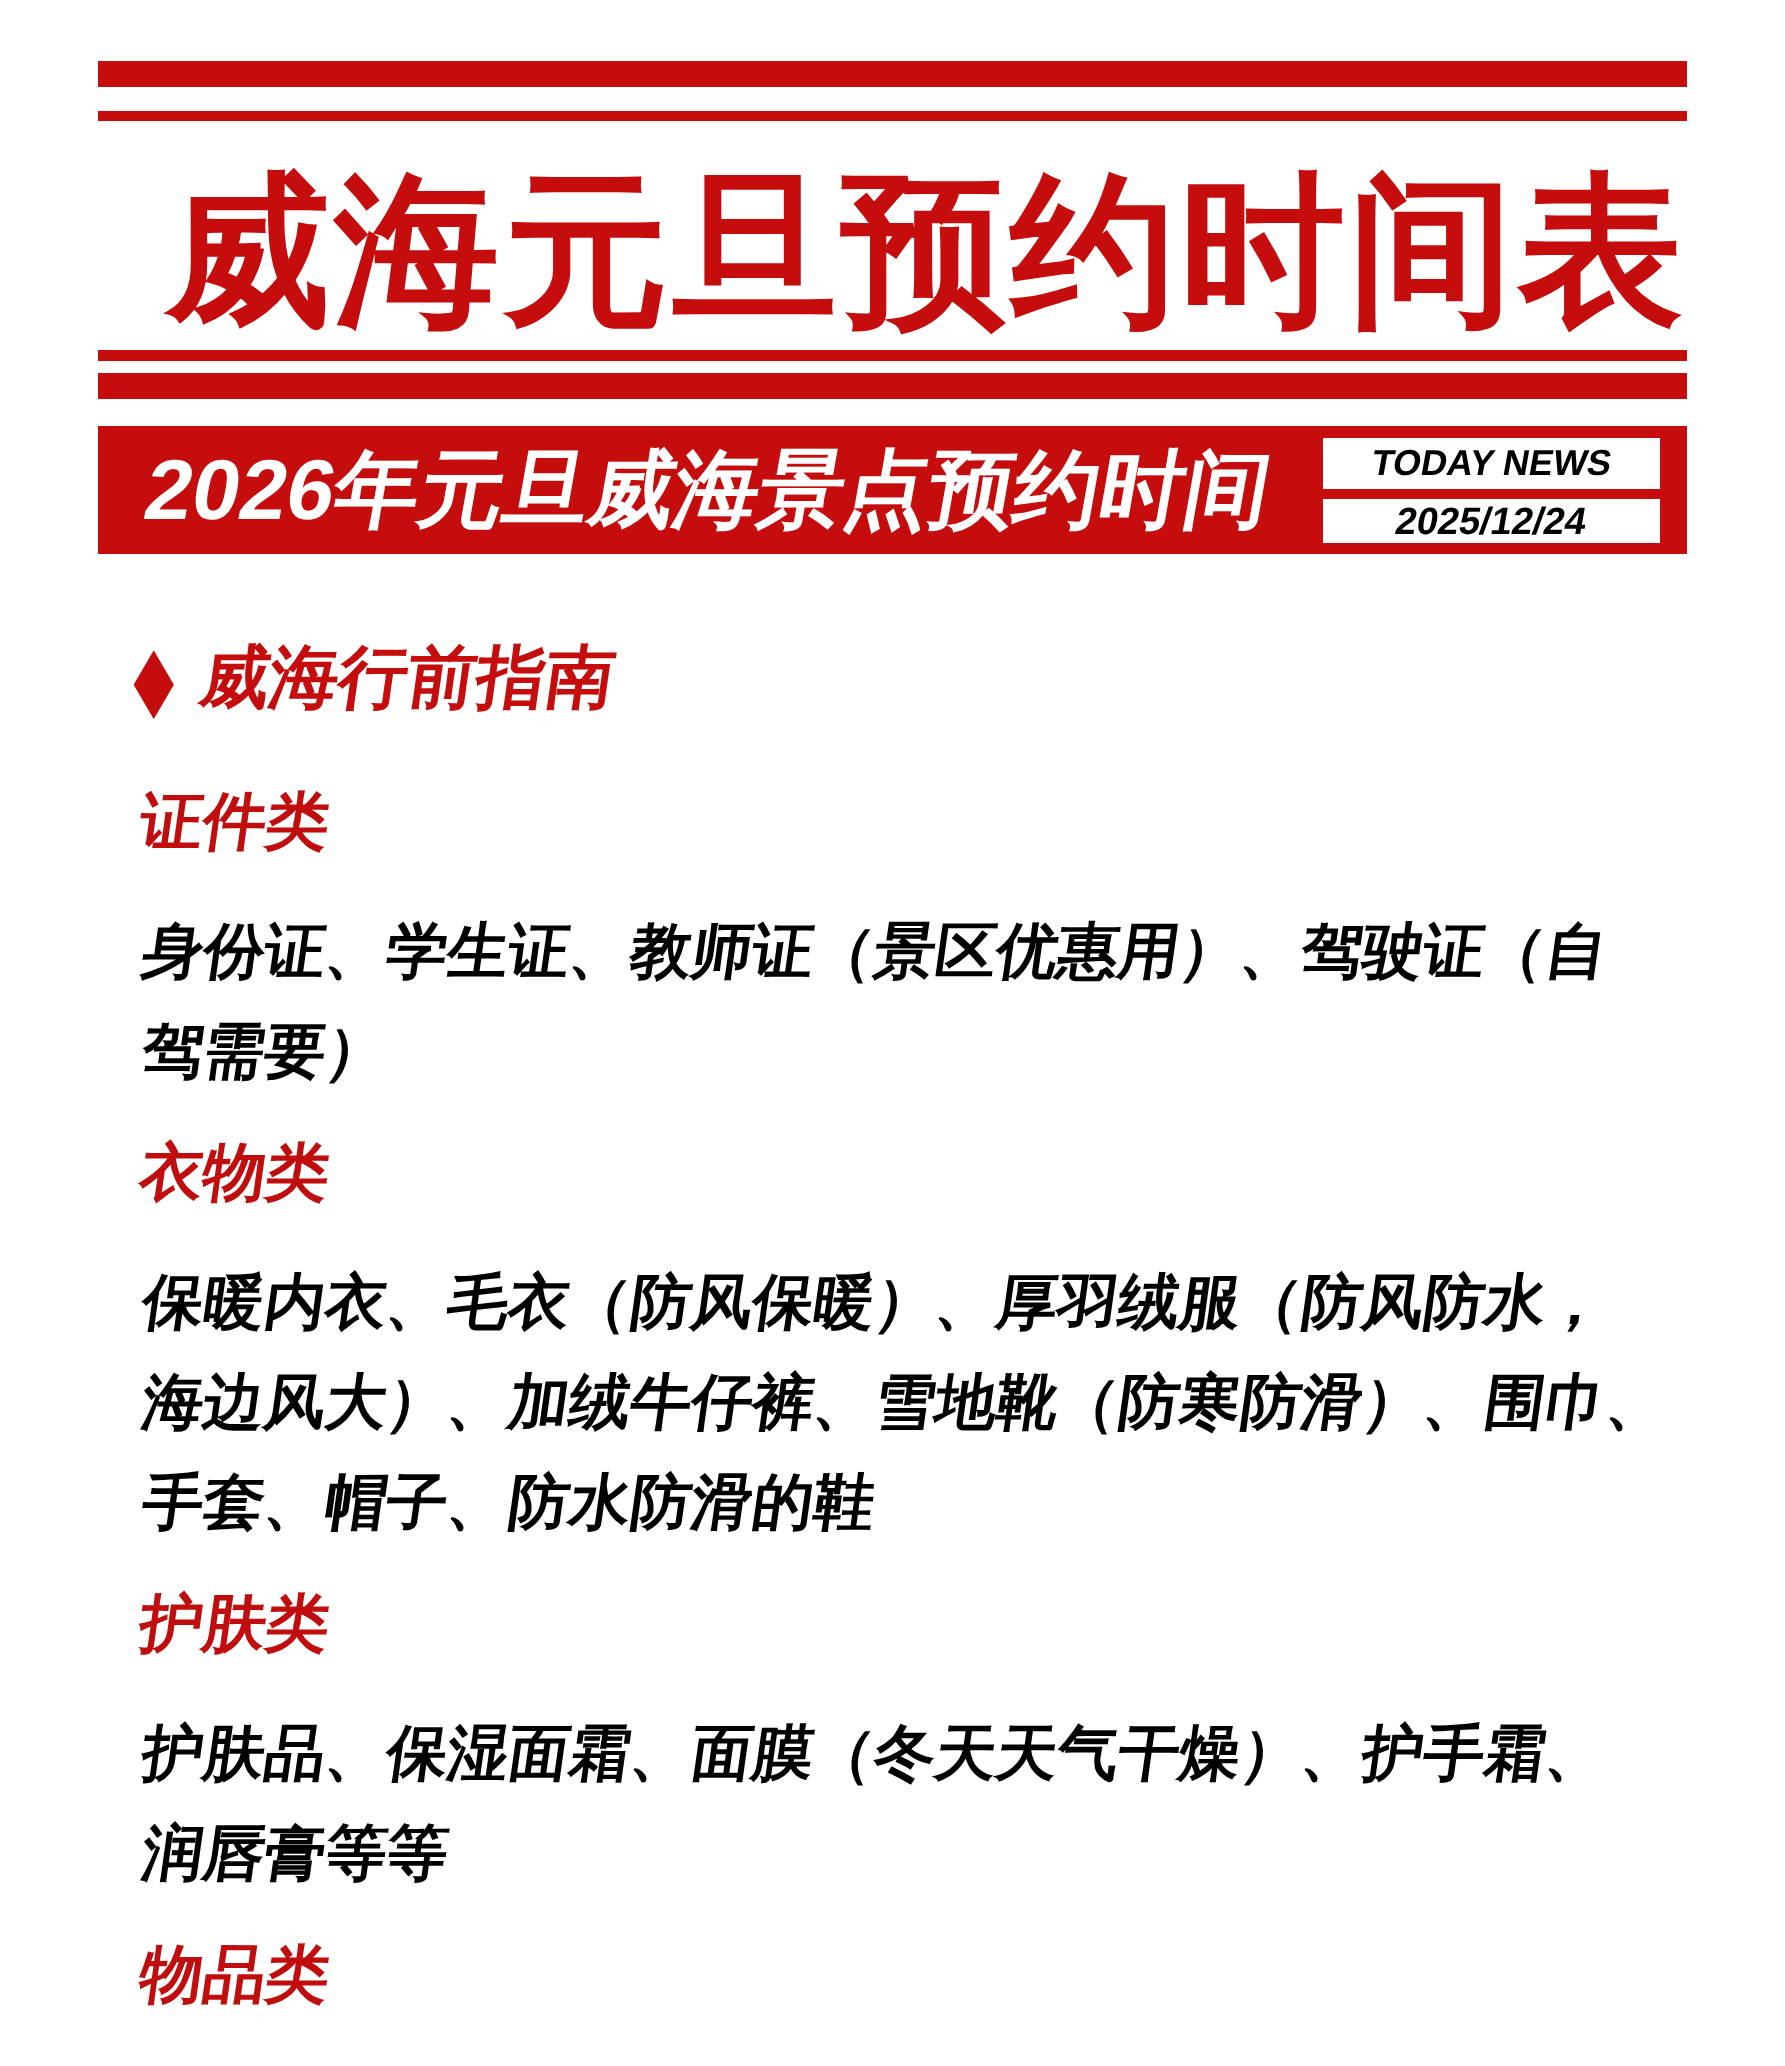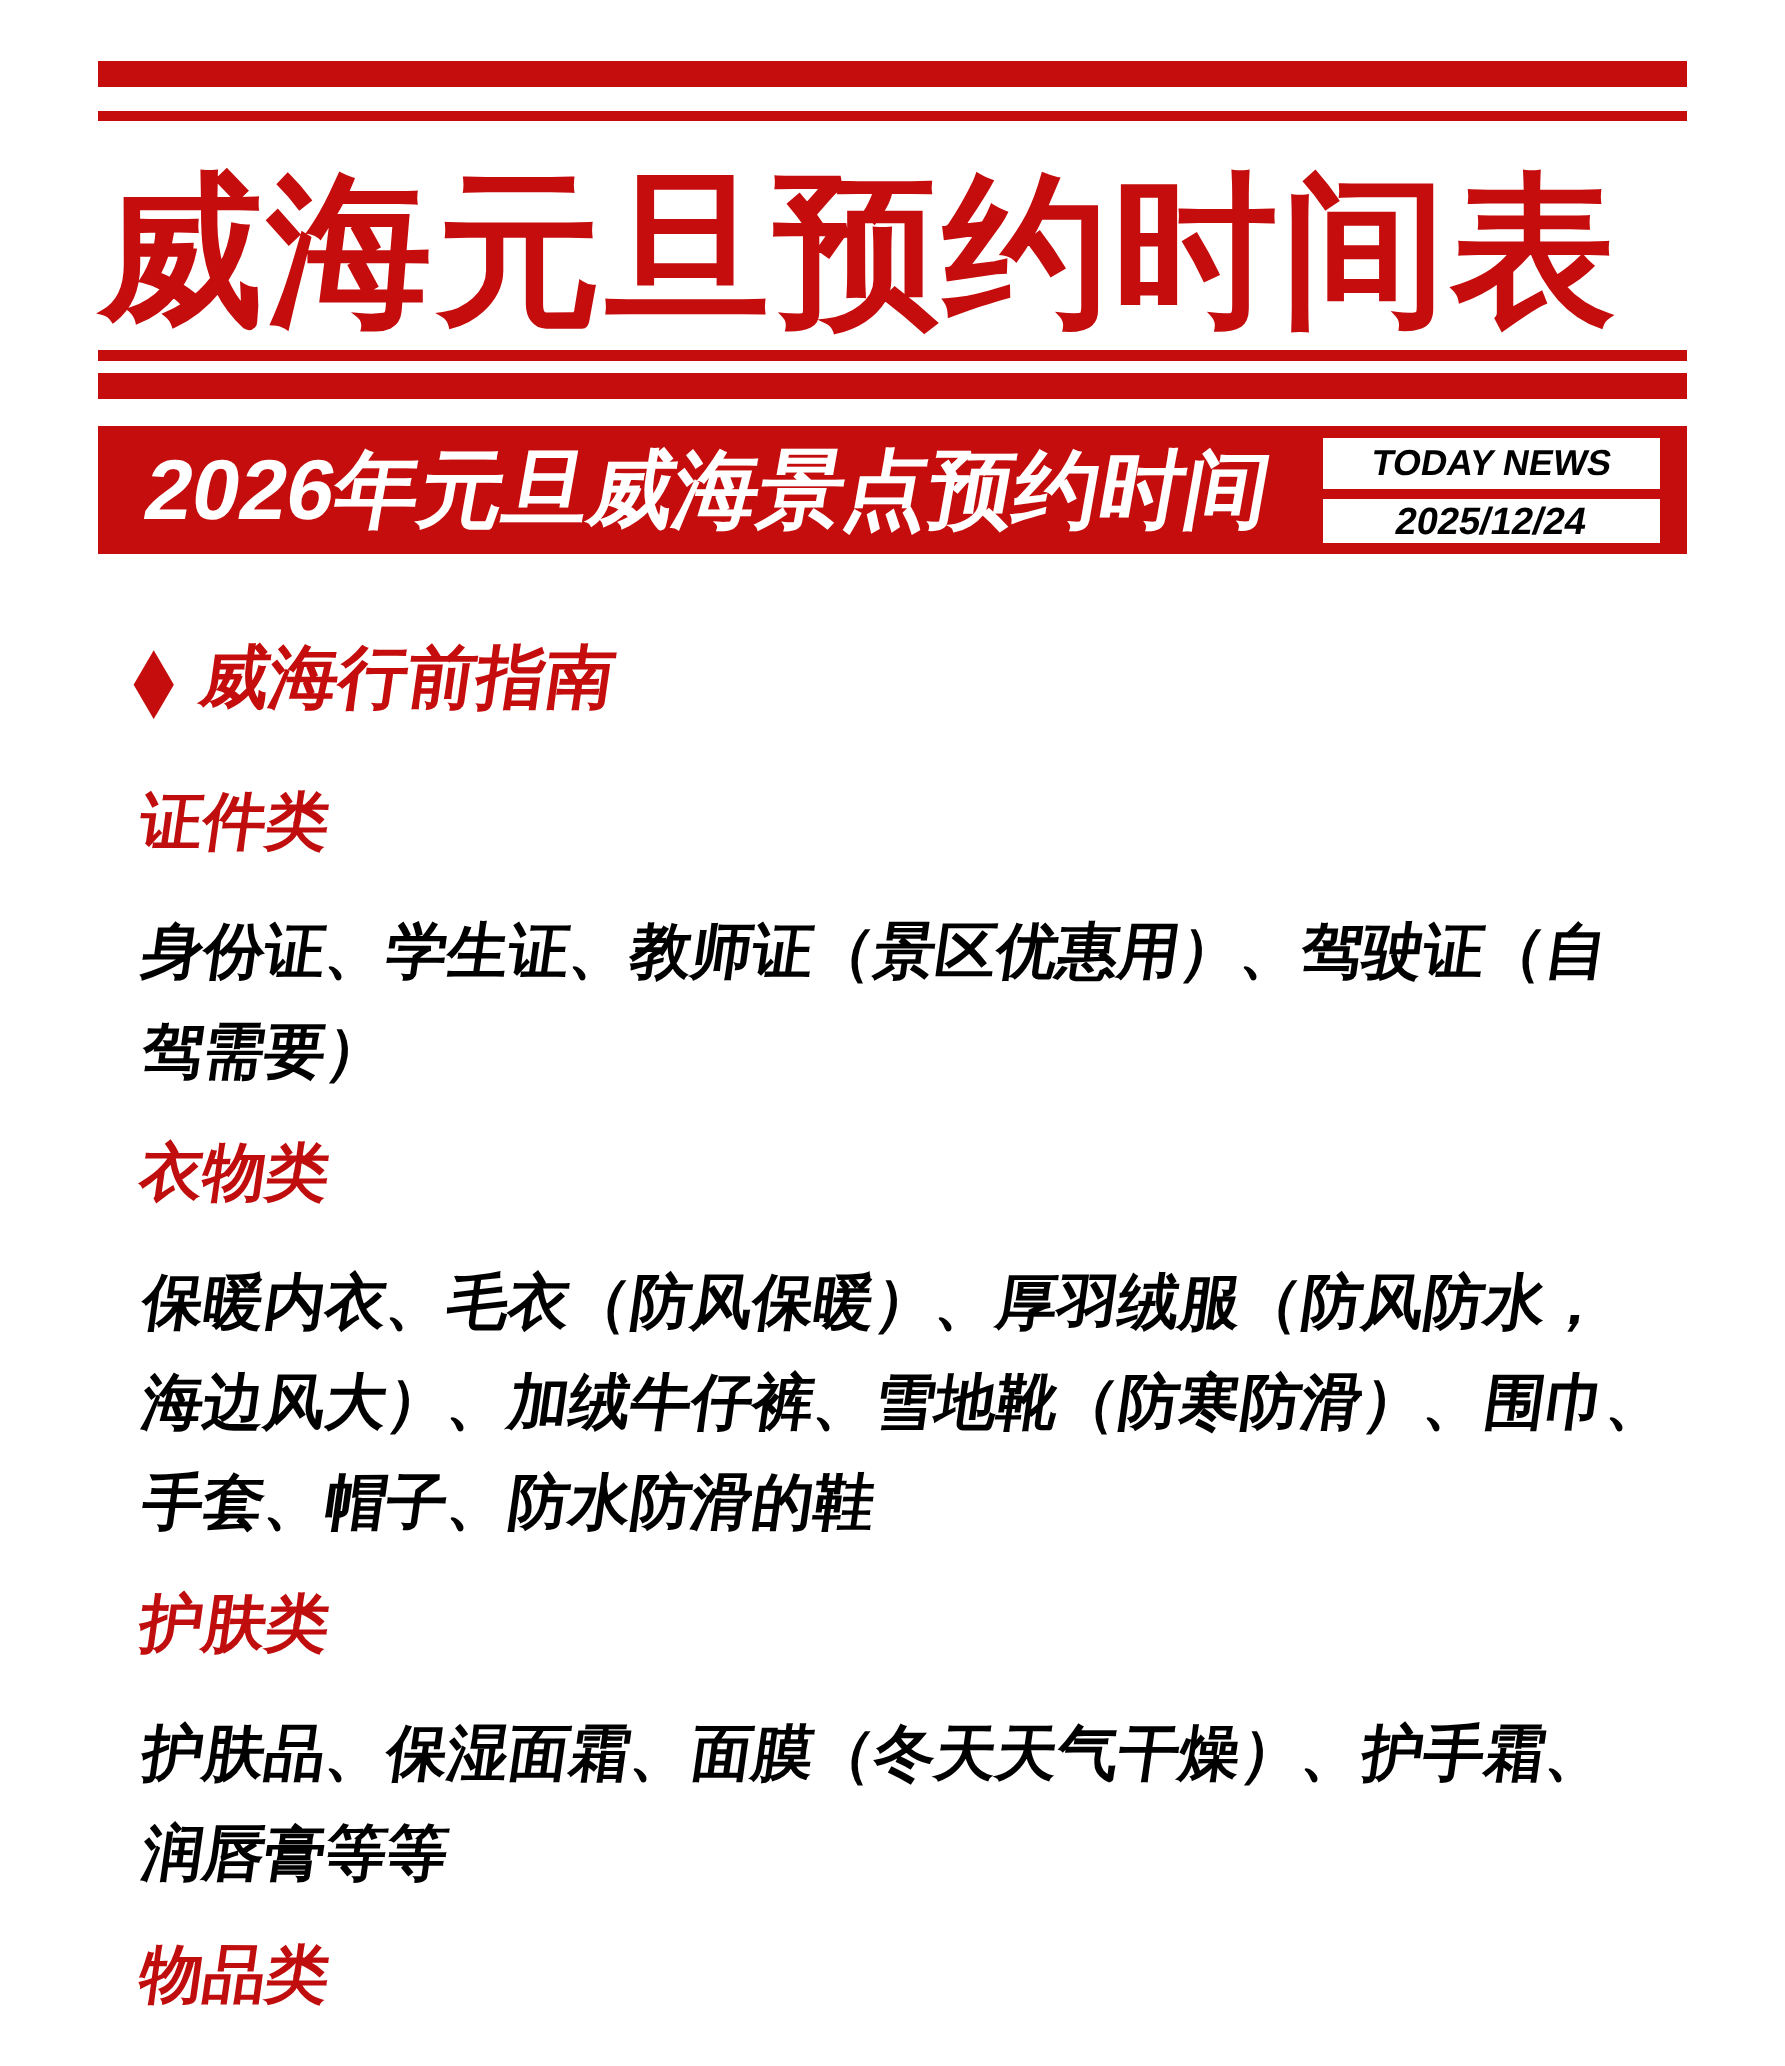--- a/index.html
+++ b/index.html
@@ -16,21 +16,21 @@
   .rule.thin  { height: 10.7px; }
   .rule.r1 { margin-top: 61px; }
   .rule.r2 { margin-top: 23.6px; }
   .rule.r3 { margin-top: 0px; }
   .rule.r4 { margin-top: 12.4px; }
 
   .title {
     margin: 31px 98px 0 98px;
     height: 198px;
     line-height: 198px;
-    text-align: left;
+    text-align: right;
     font-size: 165px;
     font-weight: 900;
     letter-spacing: 4.1px;
     color: #c50d0d;
     white-space: nowrap;
   }
 
   .banner {
     margin: 27px 98px 0 98px;
     height: 128px;

